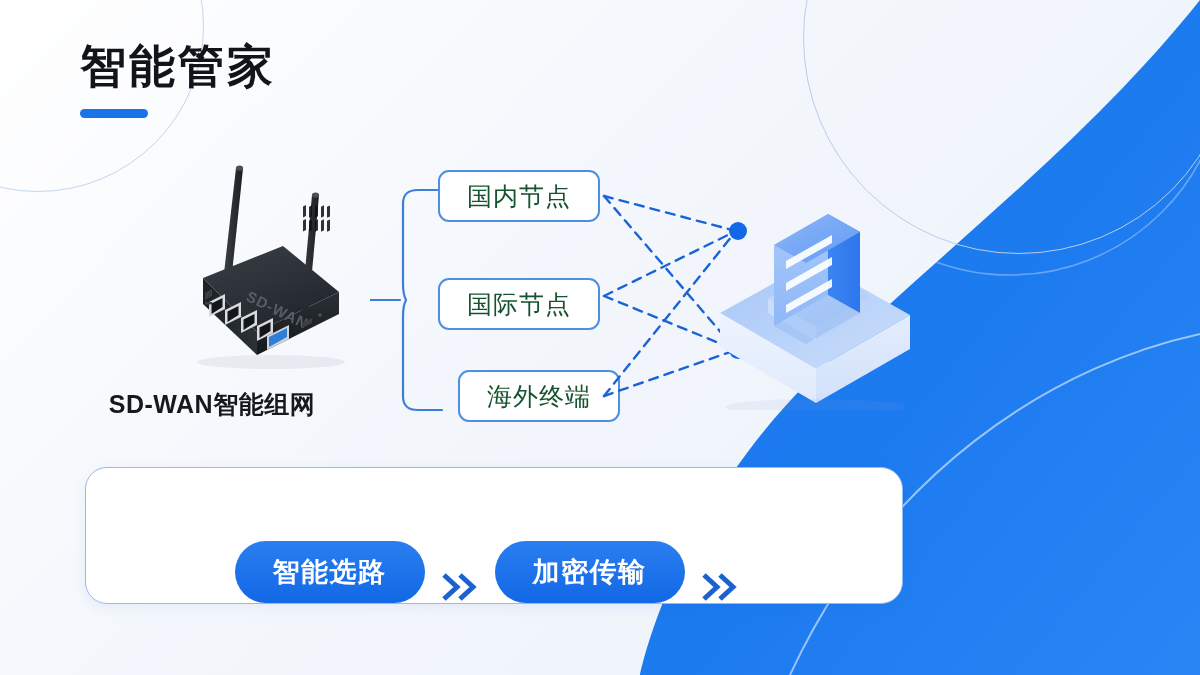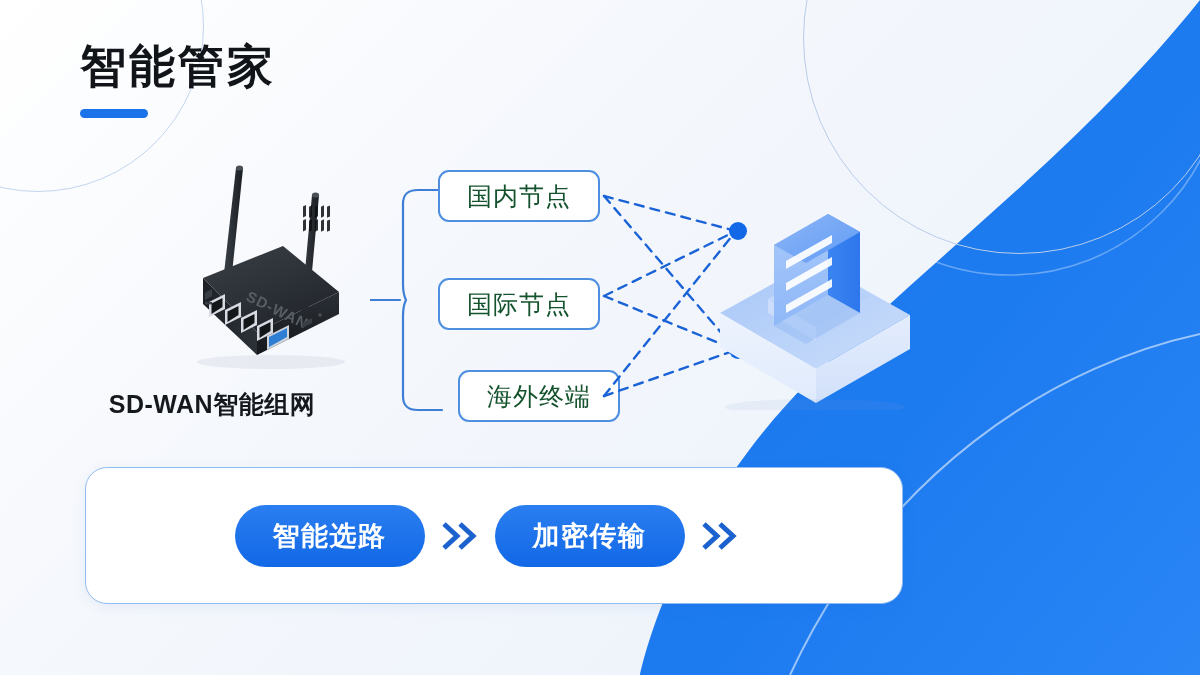--- a/index.html
+++ b/index.html
@@ -111,21 +111,21 @@
   
   .flow-panel {
     position: absolute;
     left: 85px; top: 467px;
     width: 818px; height: 137px;
     background: #ffffff;
     border: 1.6px solid #93bdf0;
     border-radius: 22px;
     box-sizing: border-box;
     display: flex;
-    align-items: center;
+    align-items: flex-end;
     justify-content: center;
     gap: 1px;
     box-shadow: 0 3px 14px rgba(30,90,170,0.07);
   }
   .flow-pill {
     height: 62px;
     min-width: 190px;
     padding: 0 22px;
     border-radius: 31px;
     background: linear-gradient(180deg, #2a7ef0 0%, #1268e6 100%);

